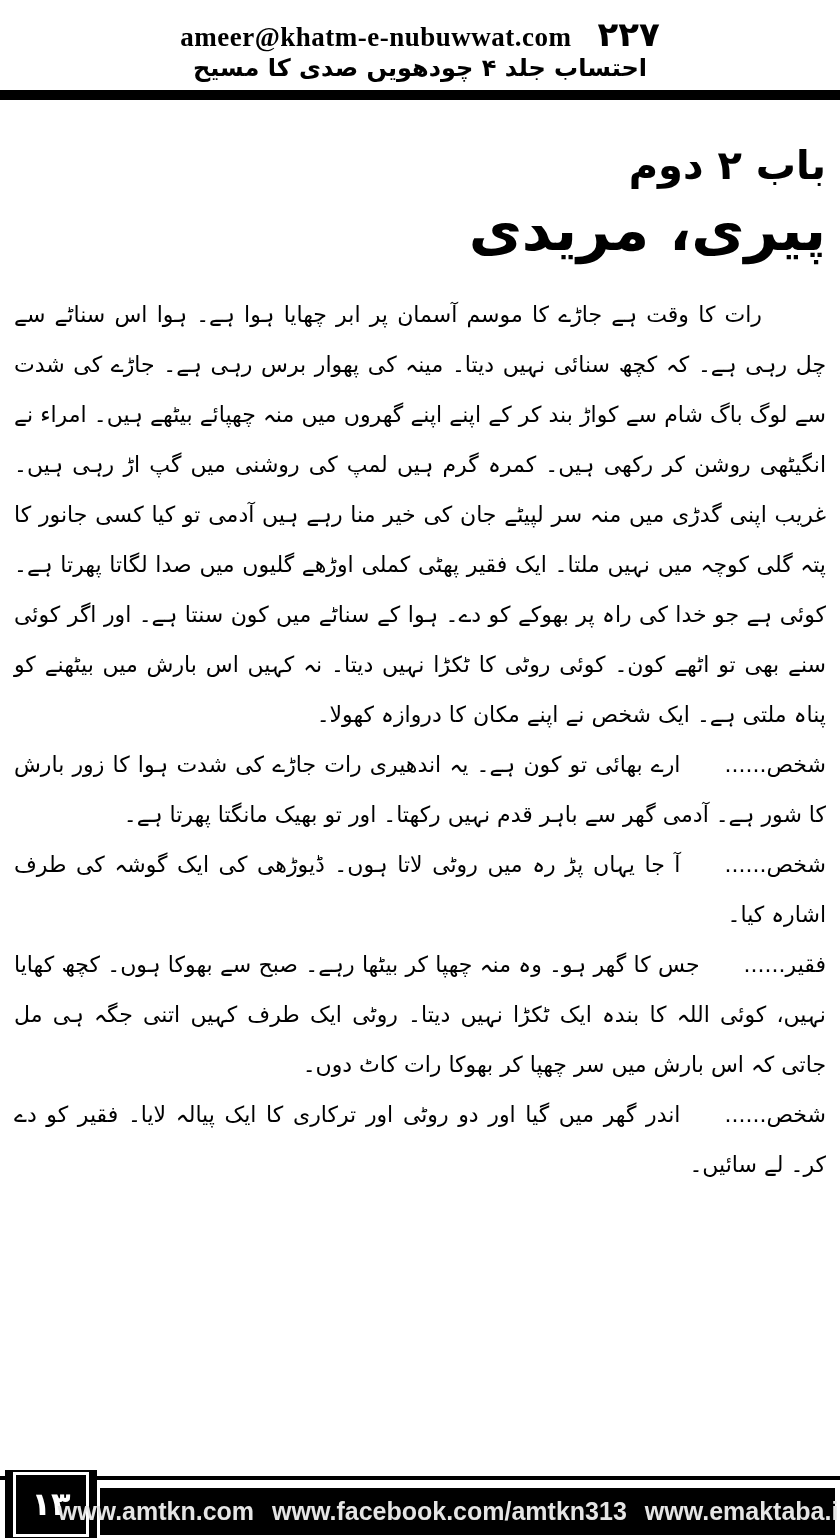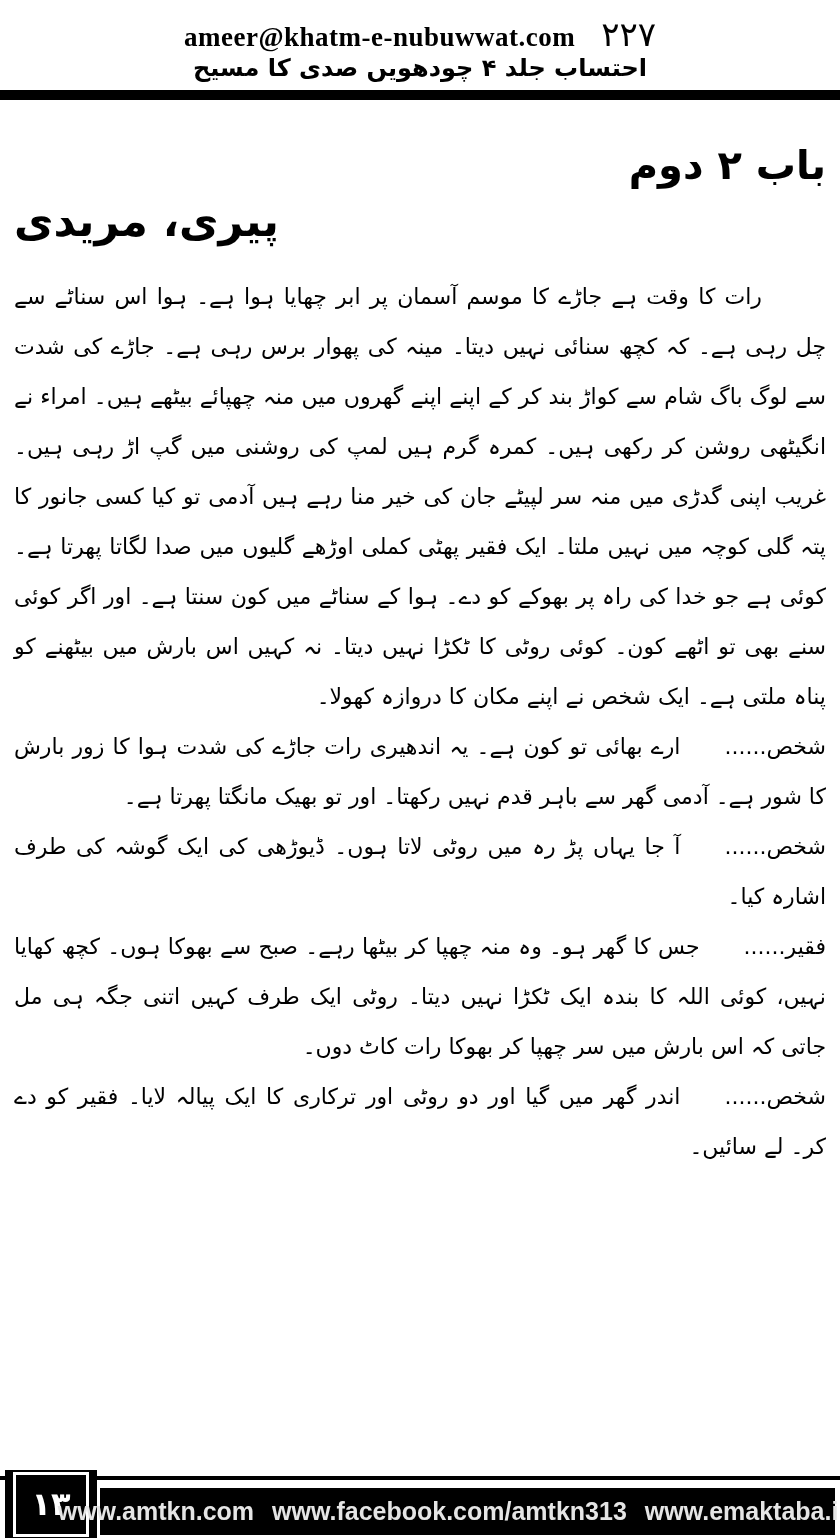--- a/index.html
+++ b/index.html
@@ -25,21 +25,21 @@
     gap:26px;
   }
   .email{
     font-family:"Liberation Serif", serif;
     font-weight:700;
     font-size:27px;
     letter-spacing:.5px;
   }
   .page-num-top{
     font-size:34px;
-    font-weight:400;
+    font-weight:700;
     direction:rtl;
   }
   .book-title{
     font-size:24px;
     font-weight:700;
     direction:rtl;
     text-align:right;
   }
   .header-rule{
     height:10px;
@@ -50,22 +50,22 @@
   .content{
     direction:rtl;
     padding:16px 14px 0 14px;
   }
   .chapter{
     font-size:40px;
     font-weight:700;
     margin:26px 0 4px 0;
   }
   .section{
-    text-align:left;
-    font-size:43px;
+    text-align:right;
+    font-size:58px;
     font-weight:700;
     margin:8px 0 26px 0;
   }
   .para{
     font-size:22px;
     line-height:50px;
     text-align:justify;
     color:#000000;
   }
   .para.indent{ text-indent:64px; }

